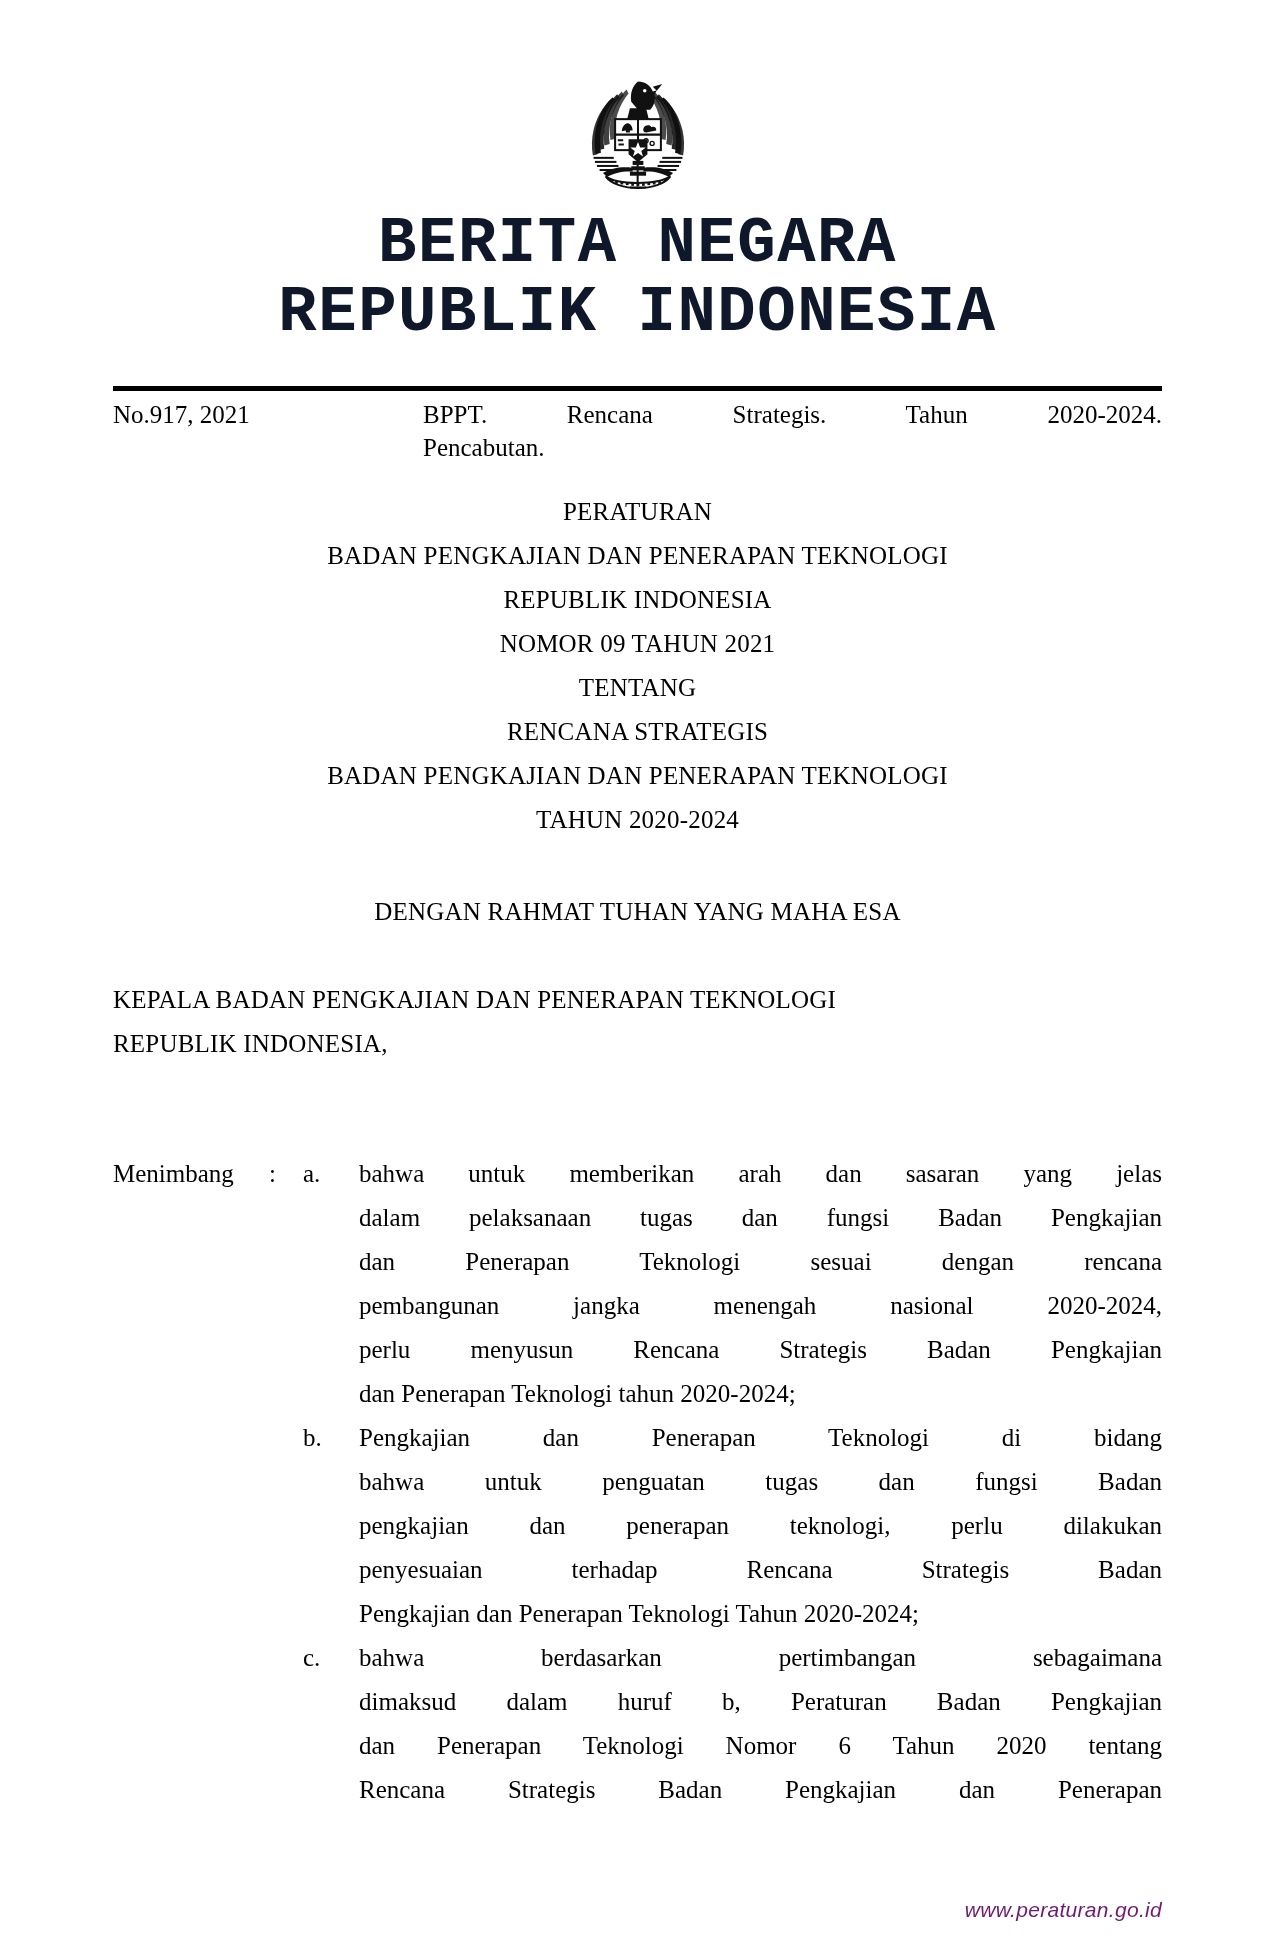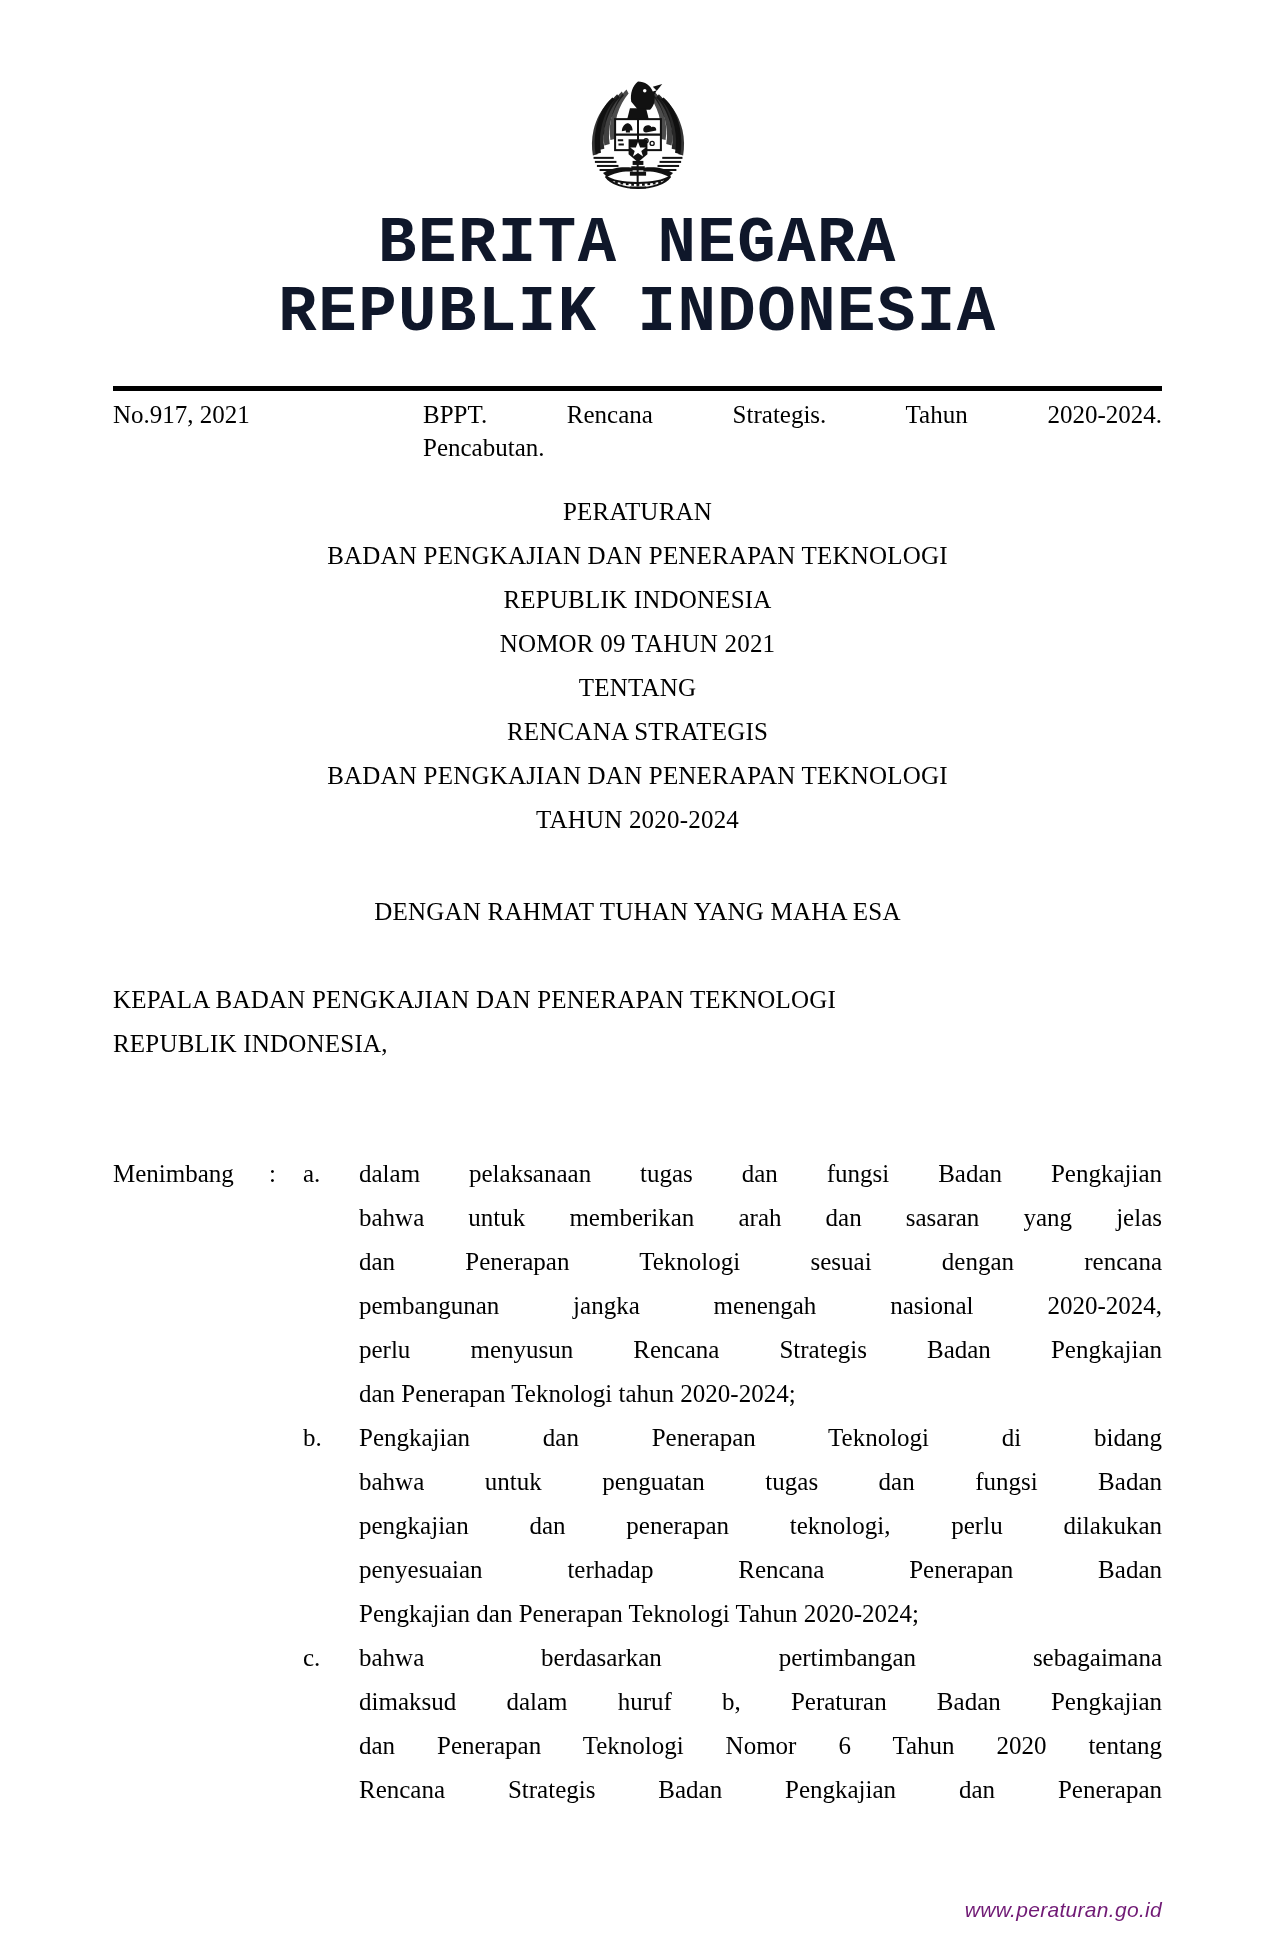--- a/index.html
+++ b/index.html
@@ -312,36 +312,36 @@
 
   <div class="considering">
     <div class="considering-row">
       <div class="label-col">Menimbang</div>
       <div class="colon-col">:</div>
       <div class="items-col">
 
         <div class="item">
           <div class="item-marker">a.</div>
           <div class="item-text">
+            <span class="ln">bahwa untuk memberikan arah dan sasaran yang jelas</span>
             <span class="ln">dalam pelaksanaan tugas dan fungsi Badan Pengkajian</span>
-            <span class="ln">bahwa untuk memberikan arah dan sasaran yang jelas</span>
             <span class="ln">dan Penerapan Teknologi sesuai dengan rencana</span>
             <span class="ln">pembangunan jangka menengah nasional 2020-2024,</span>
             <span class="ln">perlu menyusun Rencana Strategis Badan Pengkajian</span>
             <span class="ln last">dan Penerapan Teknologi tahun 2020-2024;</span>
           </div>
         </div>
 
         <div class="item">
           <div class="item-marker">b.</div>
           <div class="item-text">
             <span class="ln">Pengkajian dan Penerapan Teknologi di bidang</span>
             <span class="ln">bahwa untuk penguatan tugas dan fungsi Badan</span>
             <span class="ln">pengkajian dan penerapan teknologi, perlu dilakukan</span>
-            <span class="ln">penyesuaian terhadap Rencana Penerapan Badan</span>
+            <span class="ln">penyesuaian terhadap Rencana Strategis Badan</span>
             <span class="ln last">Pengkajian dan Penerapan Teknologi Tahun 2020-2024;</span>
           </div>
         </div>
 
         <div class="item">
           <div class="item-marker">c.</div>
           <div class="item-text">
             <span class="ln">bahwa berdasarkan pertimbangan sebagaimana</span>
             <span class="ln">dimaksud dalam huruf b, Peraturan Badan Pengkajian</span>
             <span class="ln">dan Penerapan Teknologi Nomor 6 Tahun 2020 tentang</span>

